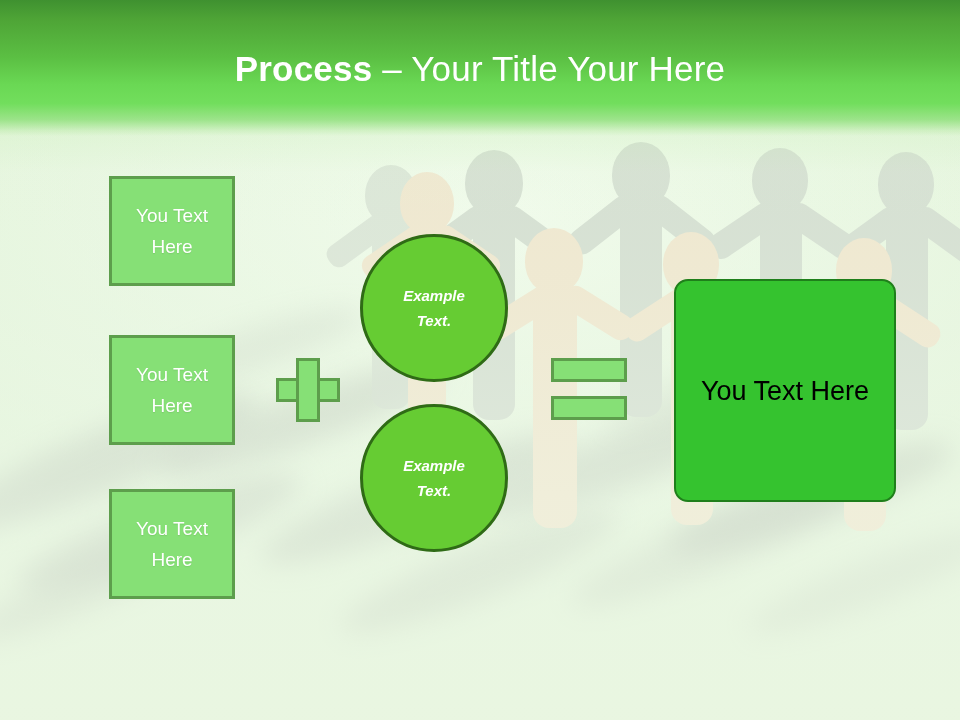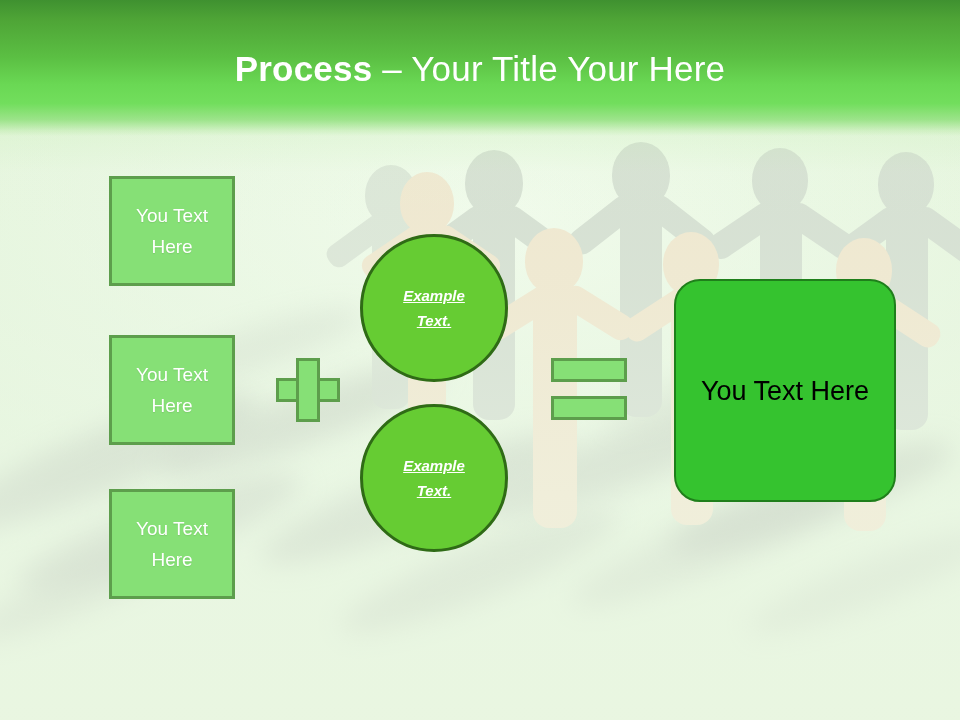--- a/index.html
+++ b/index.html
@@ -167,21 +167,21 @@
     flex-direction: column;
     align-items: center;
     justify-content: center;
     text-align: center;
     color: #ffffff;
     font-size: 15px;
     line-height: 25px;
     font-weight: bold;
     font-style: italic;
   }
-  .circle-node .cl-line { display: block; text-decoration: underline; }
+  .circle-node .cl-line { display: block; }
 
   
   .equals-op {
     position: absolute;
     left: 551px;
     top: 358px;
     width: 76px;
     height: 62px;
   }
   .equals-op i {
@@ -198,21 +198,21 @@
 
   
   .result-box {
     position: absolute;
     left: 674px;
     top: 279px;
     width: 222px;
     height: 223px;
     background: #35c32f;
     border: 2px solid #1f7f1b;
-    border-radius: 26px;
+    border-radius: 14px;
     box-sizing: border-box;
     display: flex;
     align-items: center;
     justify-content: center;
     text-align: center;
     color: #000000;
     font-size: 27px;
     line-height: 34px;
   }
 </style>

